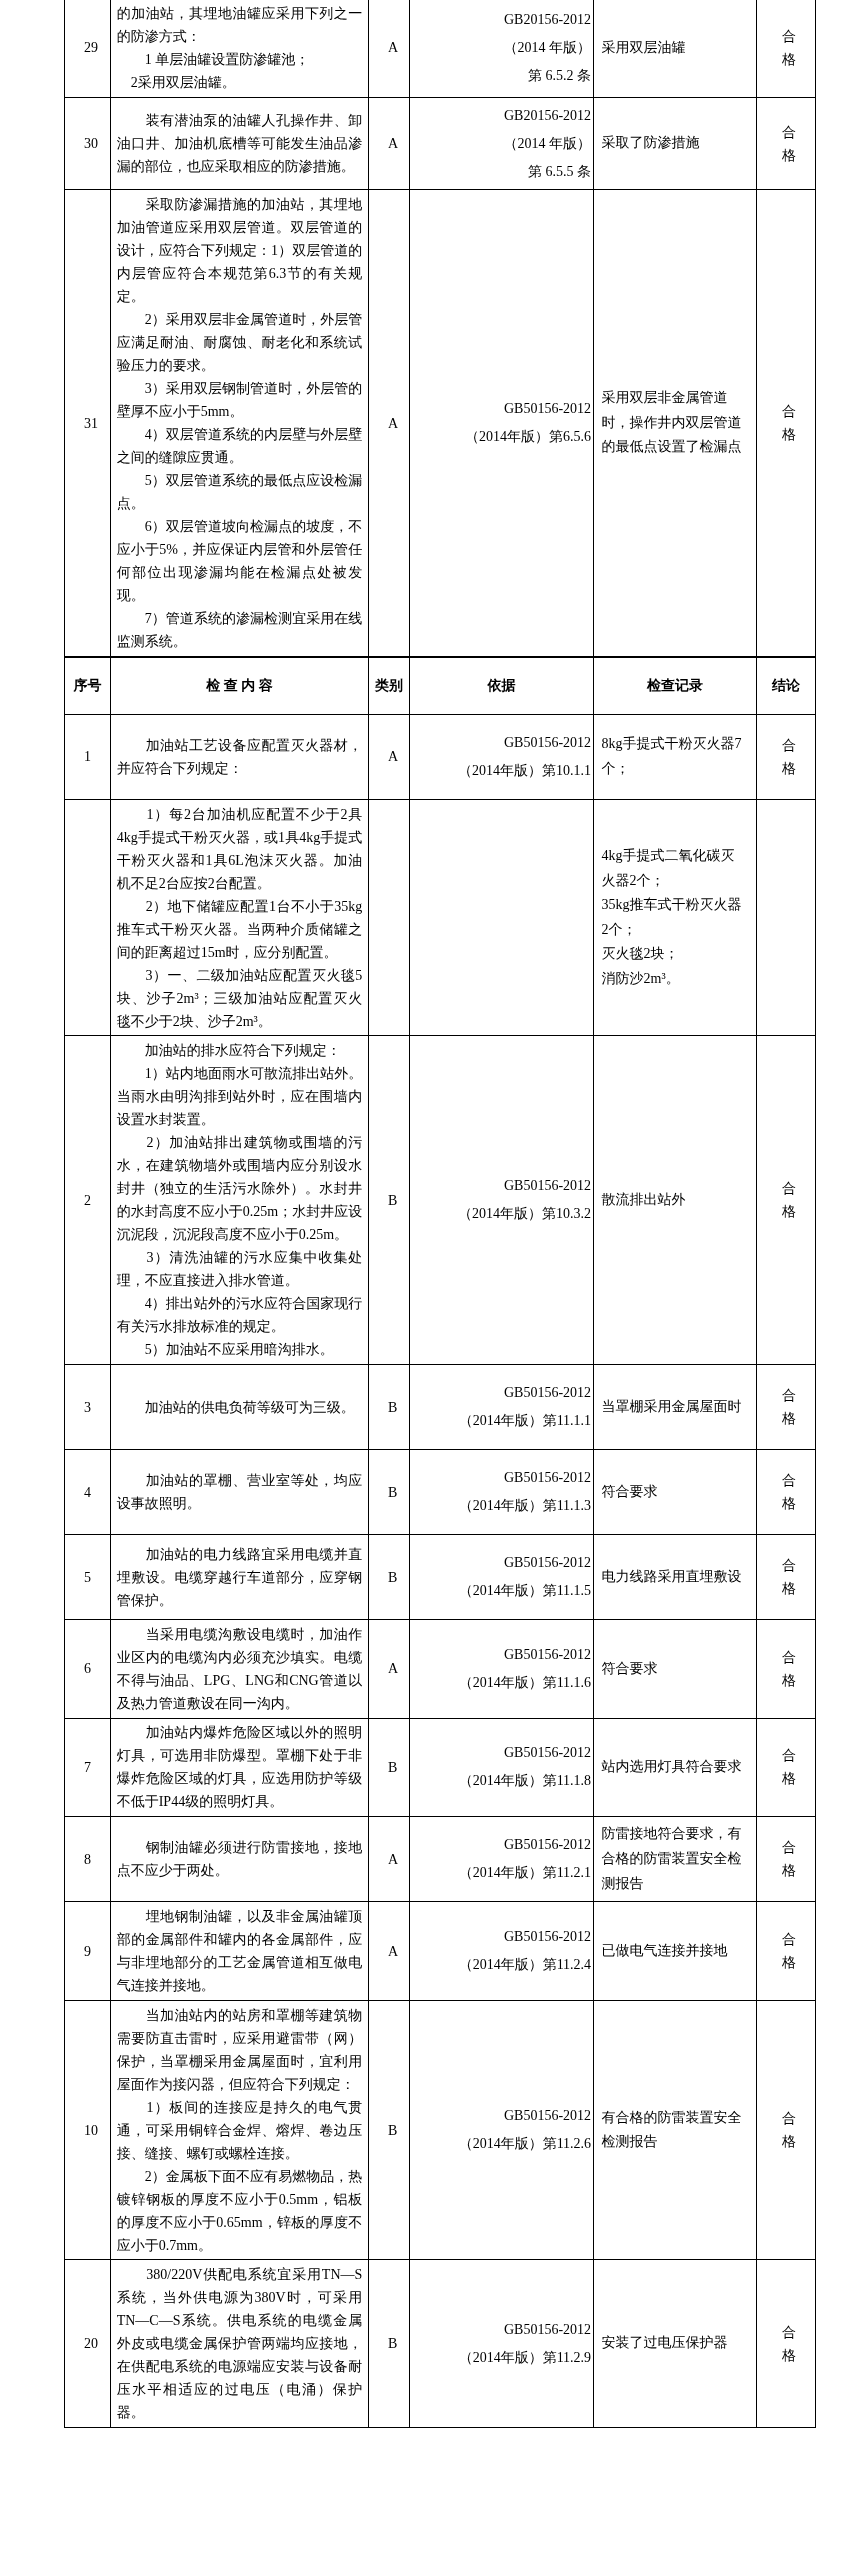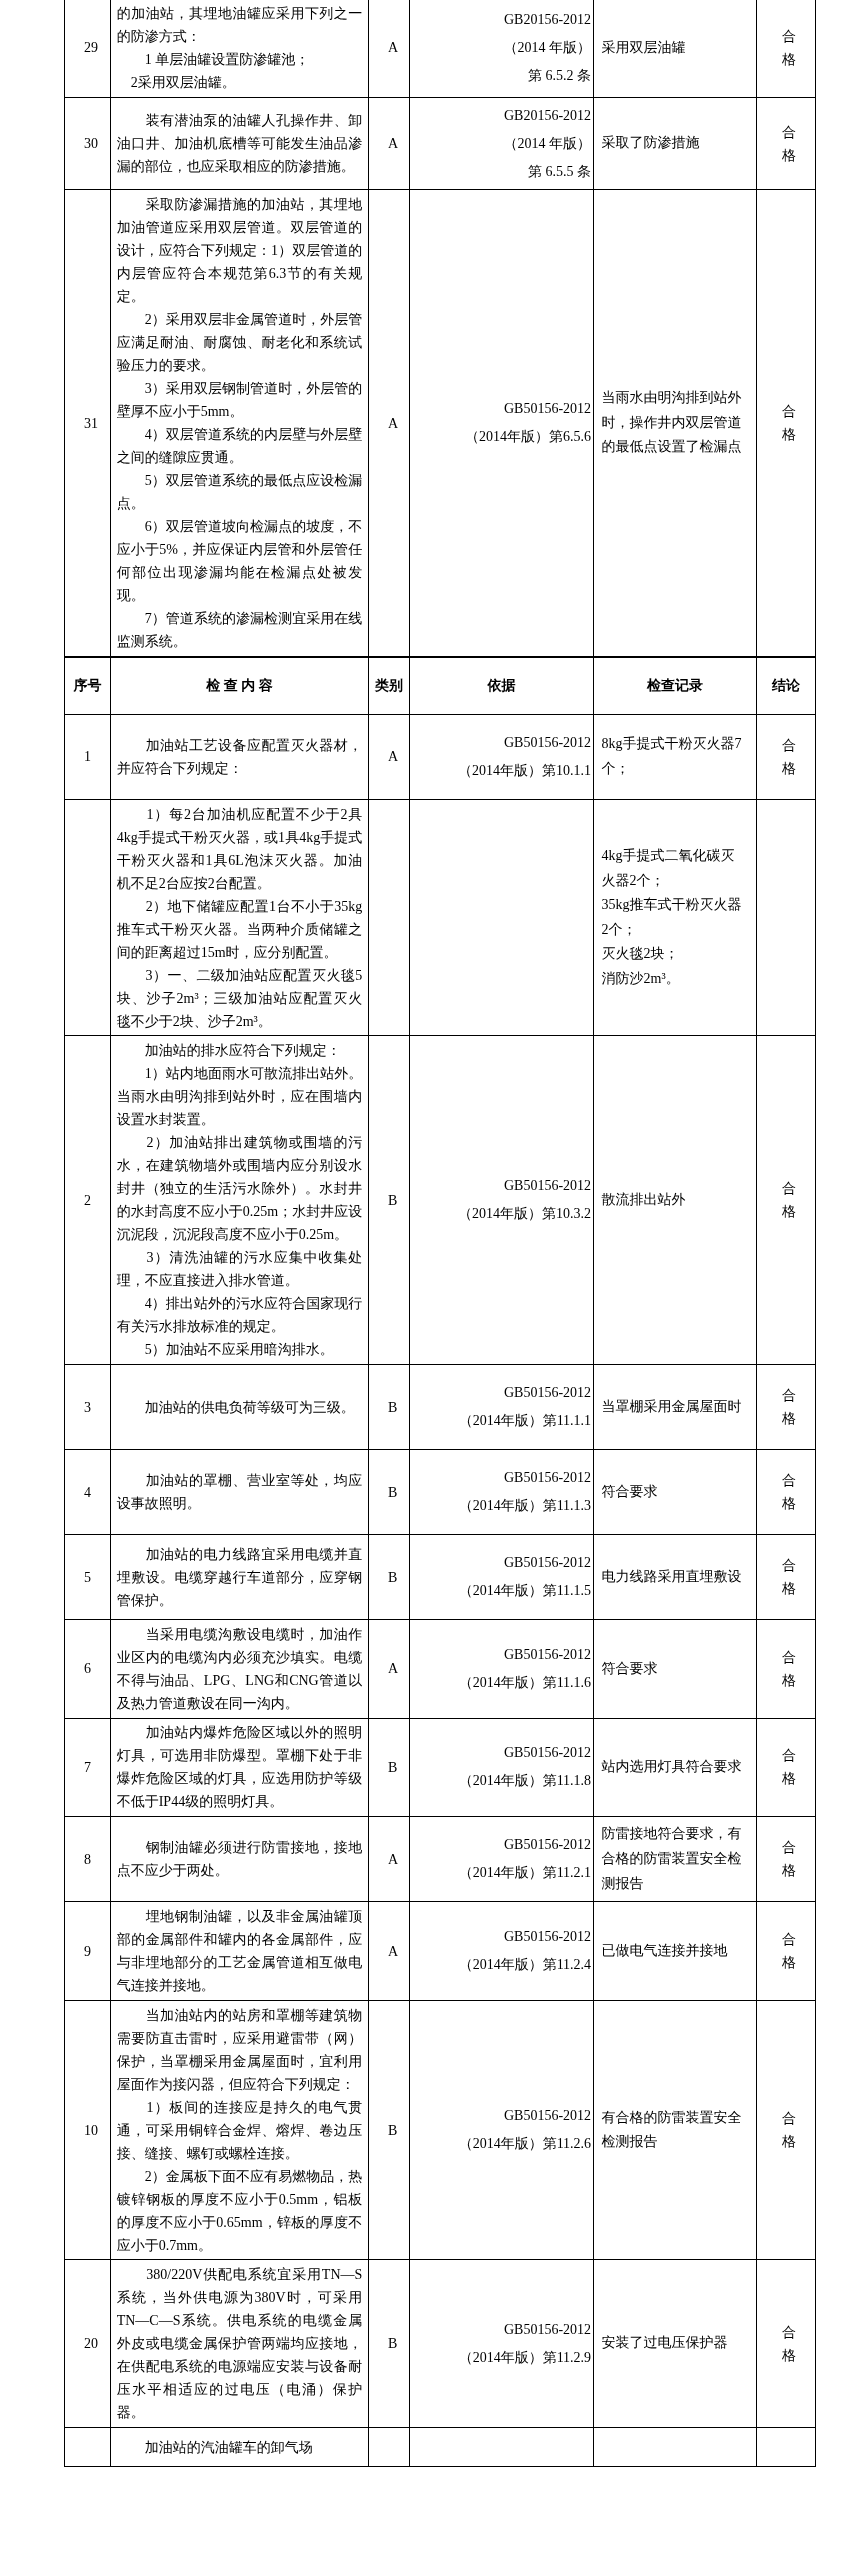--- a/index.html
+++ b/index.html
@@ -97,21 +97,21 @@
             <p>　　7）管道系统的渗漏检测宜采用在线监测系统。</p>
           </td>
           <td class="center">
             <p>A</p>
           </td>
           <td class="basis">
             <p>GB50156-2012</p>
             <p>（2014年版）第6.5.6</p>
           </td>
           <td class="record">
-            <p>当雨水由明沟排到站外时，操作井内双层管道的最低点设置了检漏点</p>
+            <p>采用双层非金属管道时，操作井内双层管道的最低点设置了检漏点</p>
           </td>
           <td class="center conclusion">
             <p>合格</p>
           </td>
         </tr>
       </tbody>
   </table>
 
 
   <table class="tbl">
@@ -388,33 +388,17 @@
             <p>GB50156-2012</p>
             <p>（2014年版）第11.2.9</p>
           </td>
           <td class="record">
             <p>安装了过电压保护器</p>
           </td>
           <td class="center conclusion">
             <p>合格</p>
           </td>
         </tr>
-        <tr>
-          <td class="center">
-            <p></p>
-          </td>
-          <td class="content">
-            <p>　　加油站的汽油罐车的卸气场</p>
-          </td>
-          <td class="center">
-            <p></p>
-          </td>
-          <td class="basis"></td>
-          <td class="record"></td>
-          <td class="center conclusion">
-            <p></p>
-          </td>
-        </tr>
       </tbody>
   </table>
 
 </div>
 
 
 </body></html>

